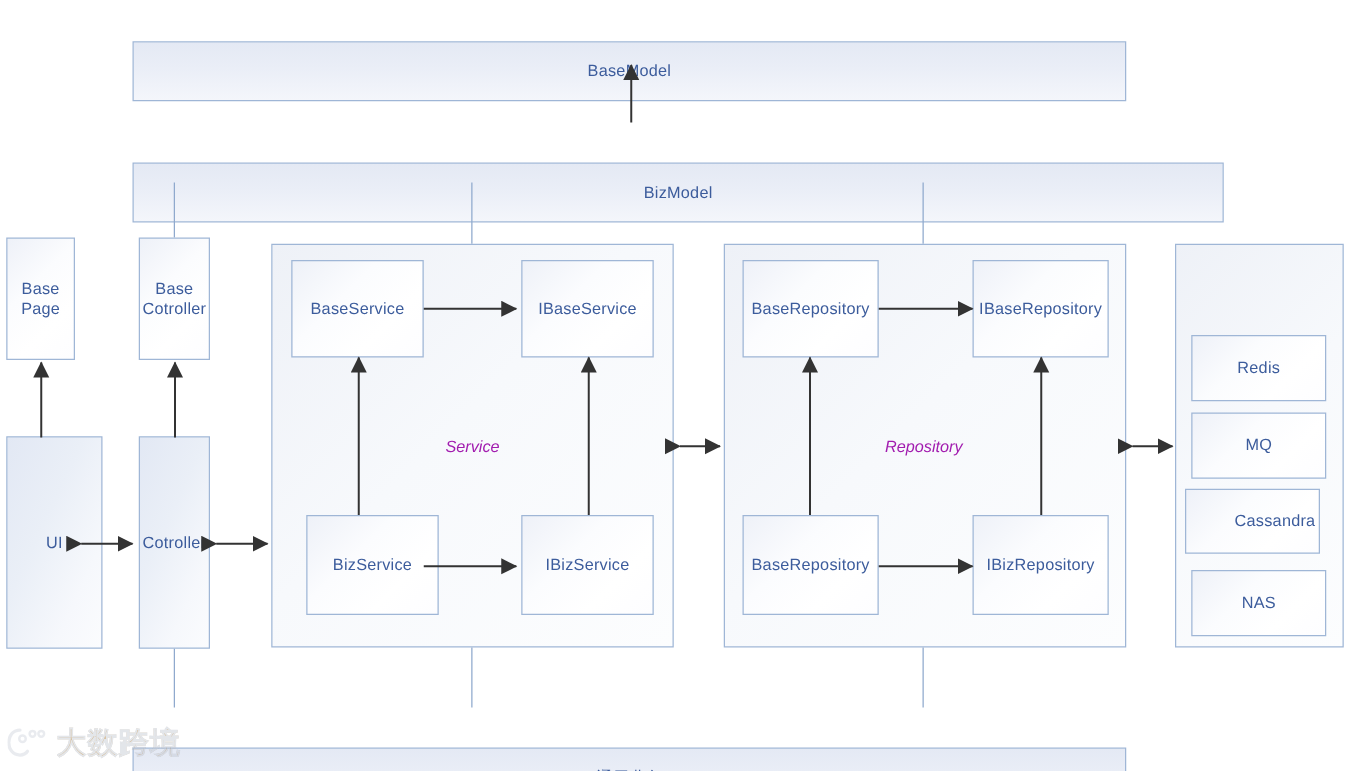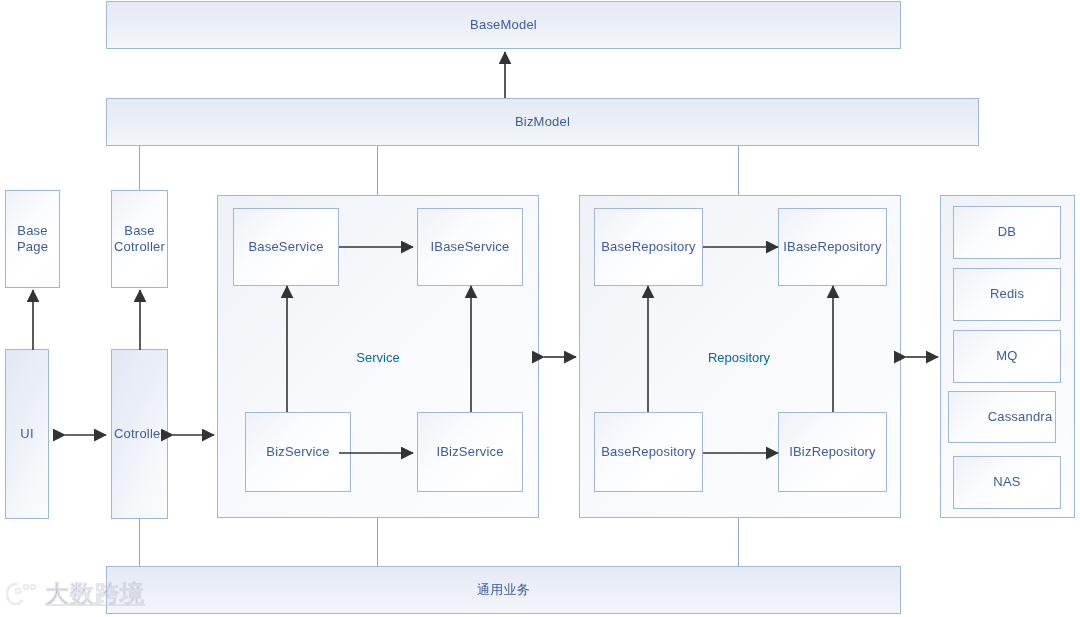--- a/index.html
+++ b/index.html
@@ -32,37 +32,39 @@
     line-height: 1.25;
     letter-spacing: 0.2px;
   }
   
   .leaf {
     background: linear-gradient(135deg, #eef1f8 0%, #fbfcfe 38%, #ffffff 70%, #fdfdff 100%);
   }
   
   .bar {
     background: linear-gradient(180deg, #e4e9f4 0%, #eaeef7 45%, #f4f6fb 100%);
+    margin-top: 32px;
   }
   .tall {
     background: linear-gradient(115deg, #e2e8f4 0%, #eaeff7 40%, #f6f8fc 75%, #fbfcfe 100%);
   }
   
   .group {
     position: absolute;
     box-sizing: border-box;
     border: 1px solid #9fb6d6;
     background: linear-gradient(135deg, #eef1f7 0%, #f7f9fc 45%, #fcfdfe 100%);
   }
   .group-label {
     position: absolute;
-    color: #0369a1;
+    color: #a21caf;
     font-size: 13px;
     white-space: nowrap;
     transform: translate(-50%, -50%);
+    font-style: italic;
   }
 
   
   .conn {
     position: absolute;
     background: #8fa9cd;
   }
   .conn-v { width: 1px; }
 
   
@@ -82,24 +84,23 @@
     opacity: 0.45;
     display: flex;
     align-items: center;
     gap: 5px;
     pointer-events: none;
   }
   #watermark .wm-text {
     font-family: "DejaVu Sans", "Liberation Sans", sans-serif;
     font-size: 24px;
     font-weight: bold;
-    color: #4c1d95;
+    color: #a16207;
     letter-spacing: 1px;
     line-height: 1;
-    text-decoration: underline;
     -webkit-text-stroke: 0.5px #c2c8d2;
   }
 </style>
 </head>
 <body>
 
 <div id="canvas">
 
   <div class="node bar" style="left:106px; top:1px; width:795px; height:48px;">
     <span>BaseModel</span>
@@ -125,21 +126,21 @@
   <div class="node leaf" style="left:5px; top:190px; width:55px; height:98px; flex-direction:column;">
     <span>Base</span>
     <span>Page</span>
   </div>
 
   <div class="node leaf" style="left:111px; top:190px; width:57px; height:98px; flex-direction:column;">
     <span>Base</span>
     <span>Cotroller</span>
   </div>
 
-  <div class="node tall" style="left:5px; top:349px; width:44px; height:170px;">
+  <div class="node tall" style="left:5px; top:349px; width:77px; height:170px;">
     <span>UI</span>
   </div>
 
   <div class="node tall" style="left:111px; top:349px; width:57px; height:170px;">
     <span>Cotroller</span>
   </div>
 
   <svg class="arrow-svg" style="left:25px; top:286px; width:16px; height:66px;" viewBox="0 0 16 66">
     <line x1="8" y1="64" x2="8" y2="4" stroke="#333333" stroke-width="1.6" marker-end="url(#ah)"></line>
   </svg>
@@ -224,23 +225,20 @@
   <svg class="arrow-svg" style="left:825px; top:282px; width:16px; height:132px;" viewBox="0 0 16 132">
     <line x1="8" y1="130" x2="8" y2="4" stroke="#333333" stroke-width="1.6" marker-end="url(#ah)"></line>
   </svg>
 
   <svg class="arrow-svg" style="left:901px; top:349px; width:42px; height:16px;" viewBox="0 0 42 16">
     <line x1="5" y1="8" x2="37" y2="8" stroke="#333333" stroke-width="1.6" marker-start="url(#ahs)" marker-end="url(#ahe)"></line>
   </svg>
 
   <div class="group" style="left:940px; top:195px; width:135px; height:323px;"></div>
 
-  <div class="node leaf" style="left:953px; top:206px; width:108px; height:53px;">
-    <span>DB</span>
-  </div>
   <div class="node leaf" style="left:953px; top:268px; width:108px; height:53px;justify-content:center;">
     <span>Redis</span>
   </div>
   <div class="node leaf" style="left:953px; top:330px; width:108px; height:53px;">
     <span>MQ</span>
   </div>
   <div class="node leaf" style="left:948px; top:391px; width:108px; height:52px;padding-left:36px;">
     <span>Cassandra</span>
   </div>
   <div class="node leaf" style="left:953px; top:456px; width:108px; height:53px;">

